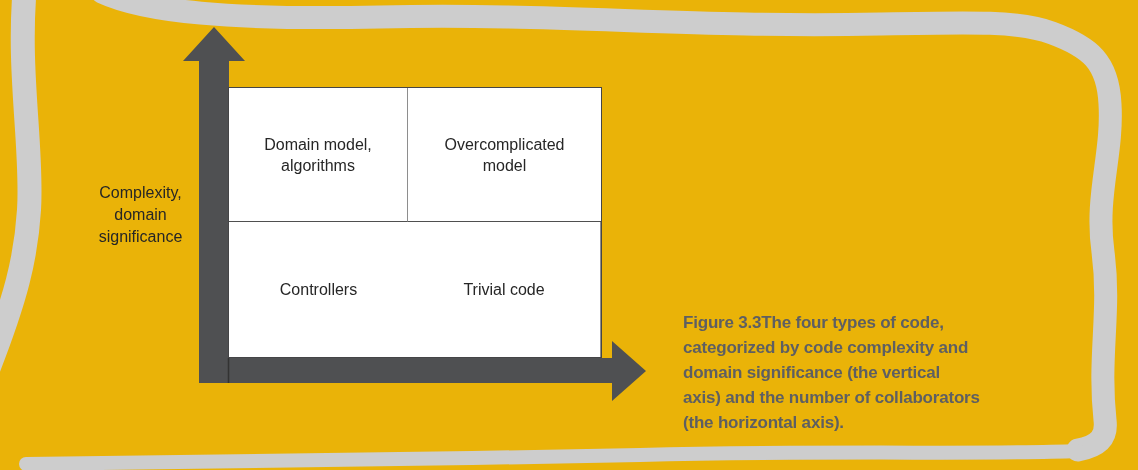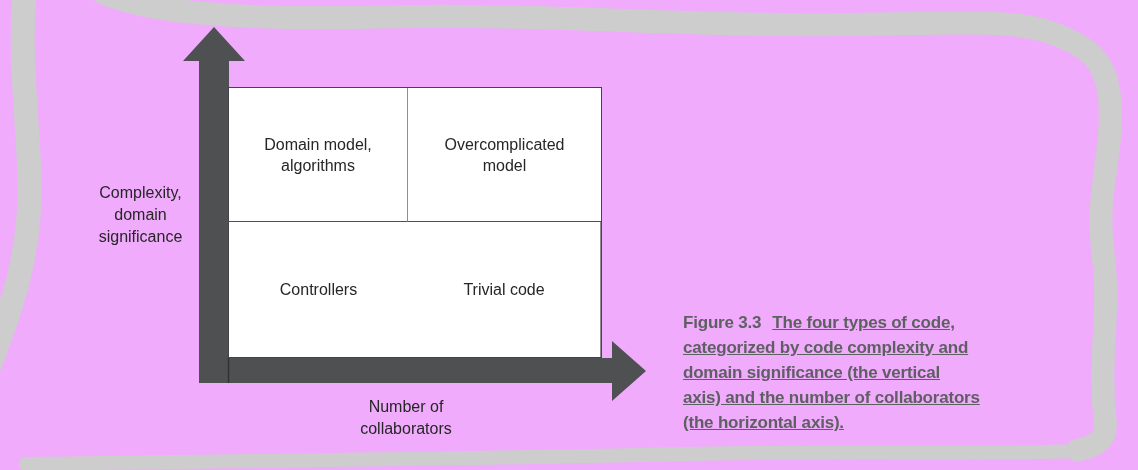--- a/index.html
+++ b/index.html
@@ -5,21 +5,21 @@
   html, body {
     margin: 0;
     padding: 0;
     background: #ffffff;
     font-family: "Liberation Sans", sans-serif;
   }
   .stage {
     position: relative;
     width: 1138px;
     height: 470px;
-    background: #f0abfc;
+    background: #eab308;
     overflow: hidden;
   }
   .layer {
     position: absolute;
     left: 0; top: 0;
     width: 1138px;
     height: 470px;
   }
   
   .quad-grid {
@@ -73,23 +73,21 @@
     left: 683px;
     top: 310px;
     width: 400px;
     font-weight: bold;
     font-size: 17px;
     line-height: 25px;
     color: #5e5f62;
     letter-spacing: -0.2px;
   }
   .caption .caption-text {
-    margin-left: 11px;
     white-space: pre-wrap;
-    text-decoration: underline;
   }
 </style>
 </head>
 <body>
 
 <div class="stage">
 
   <svg class="layer" viewBox="0 0 1138 470" aria-hidden="true">
     <g fill="none" stroke="#cdcdcd" stroke-linecap="round" stroke-linejoin="round">
       <path stroke-width="24" d="M 25,-14 C 17,70 33,150 29,210 C 26,258 16,298 -13,372"></path>
@@ -109,22 +107,20 @@
 algorithms</div>
     <div class="quad-cell tr">Overcomplicated
 model</div>
     <div class="quad-cell br">Controllers</div>
     <div class="quad-cell bl">Trivial code</div>
   </div>
 
   <div class="axis-label y-axis-label">Complexity,
 domain
 significance</div>
-  <div class="axis-label x-axis-label">Number of
-collaborators</div>
 
   <div class="caption">
     <span class="caption-label">Figure 3.3</span><span class="caption-text">The four types of code,
 categorized by code complexity and
 domain significance (the vertical
 axis) and the number of collaborators
 (the horizontal axis).</span>
   </div>
 
 </div>

